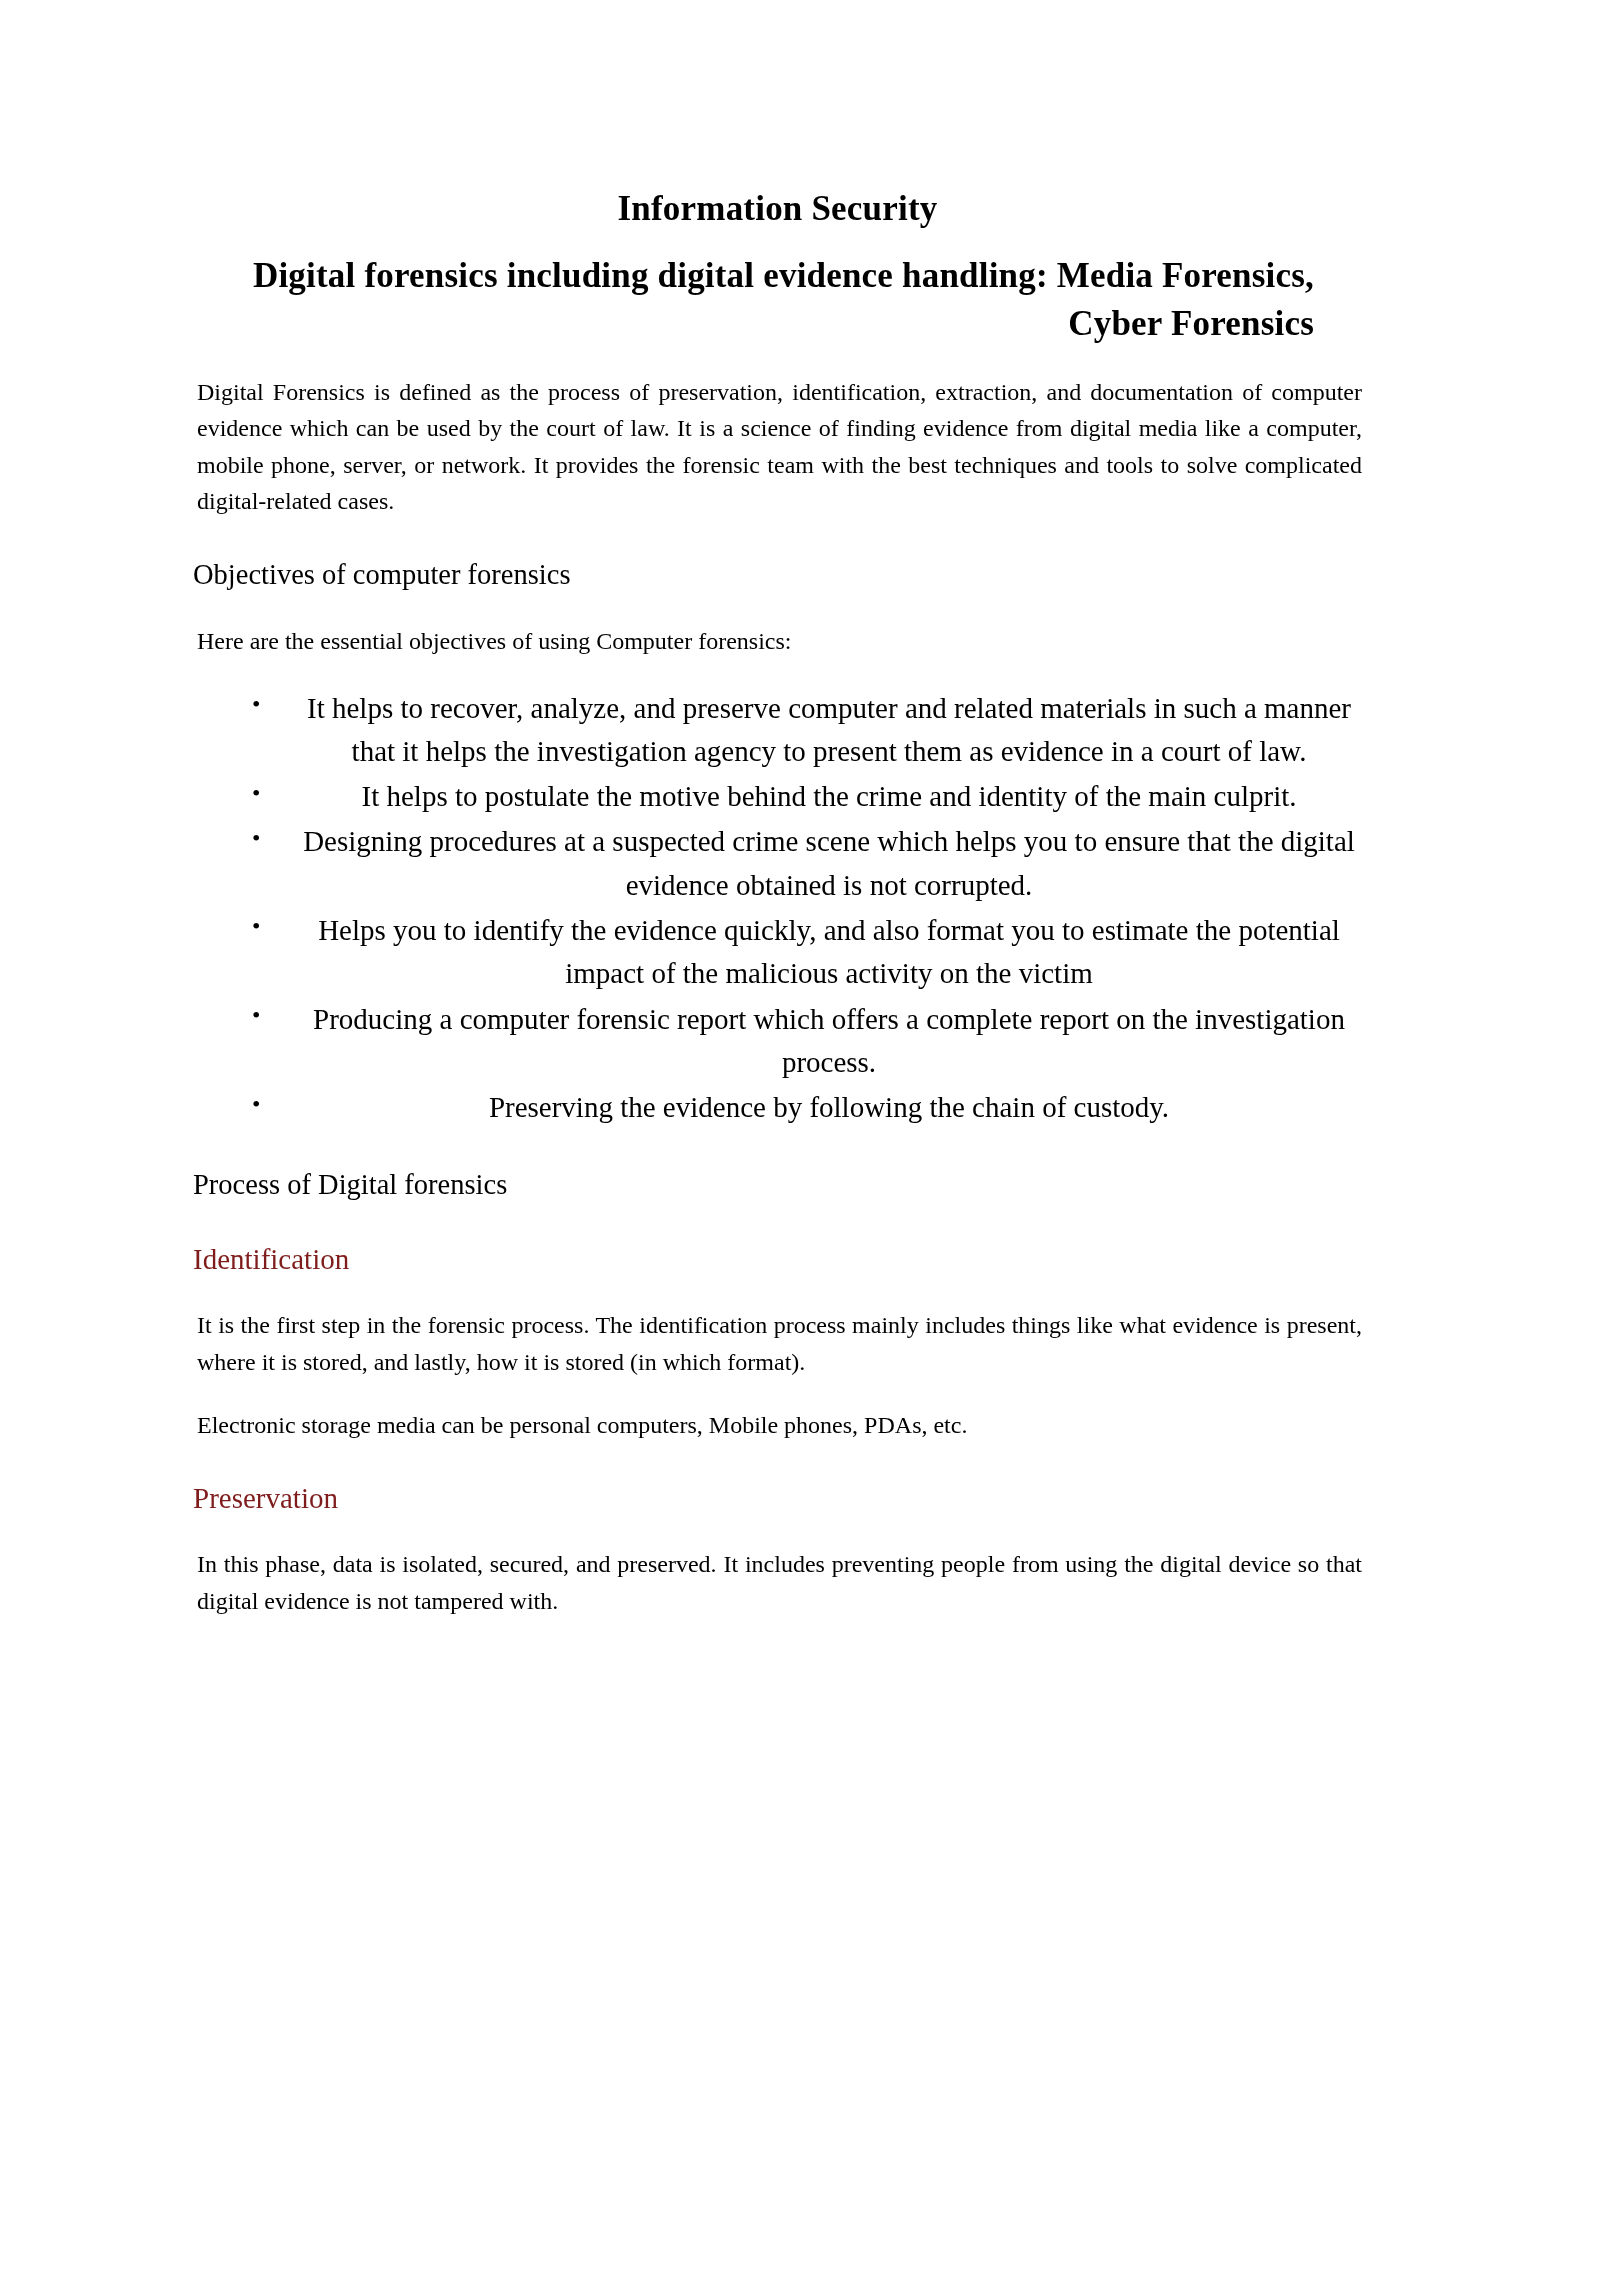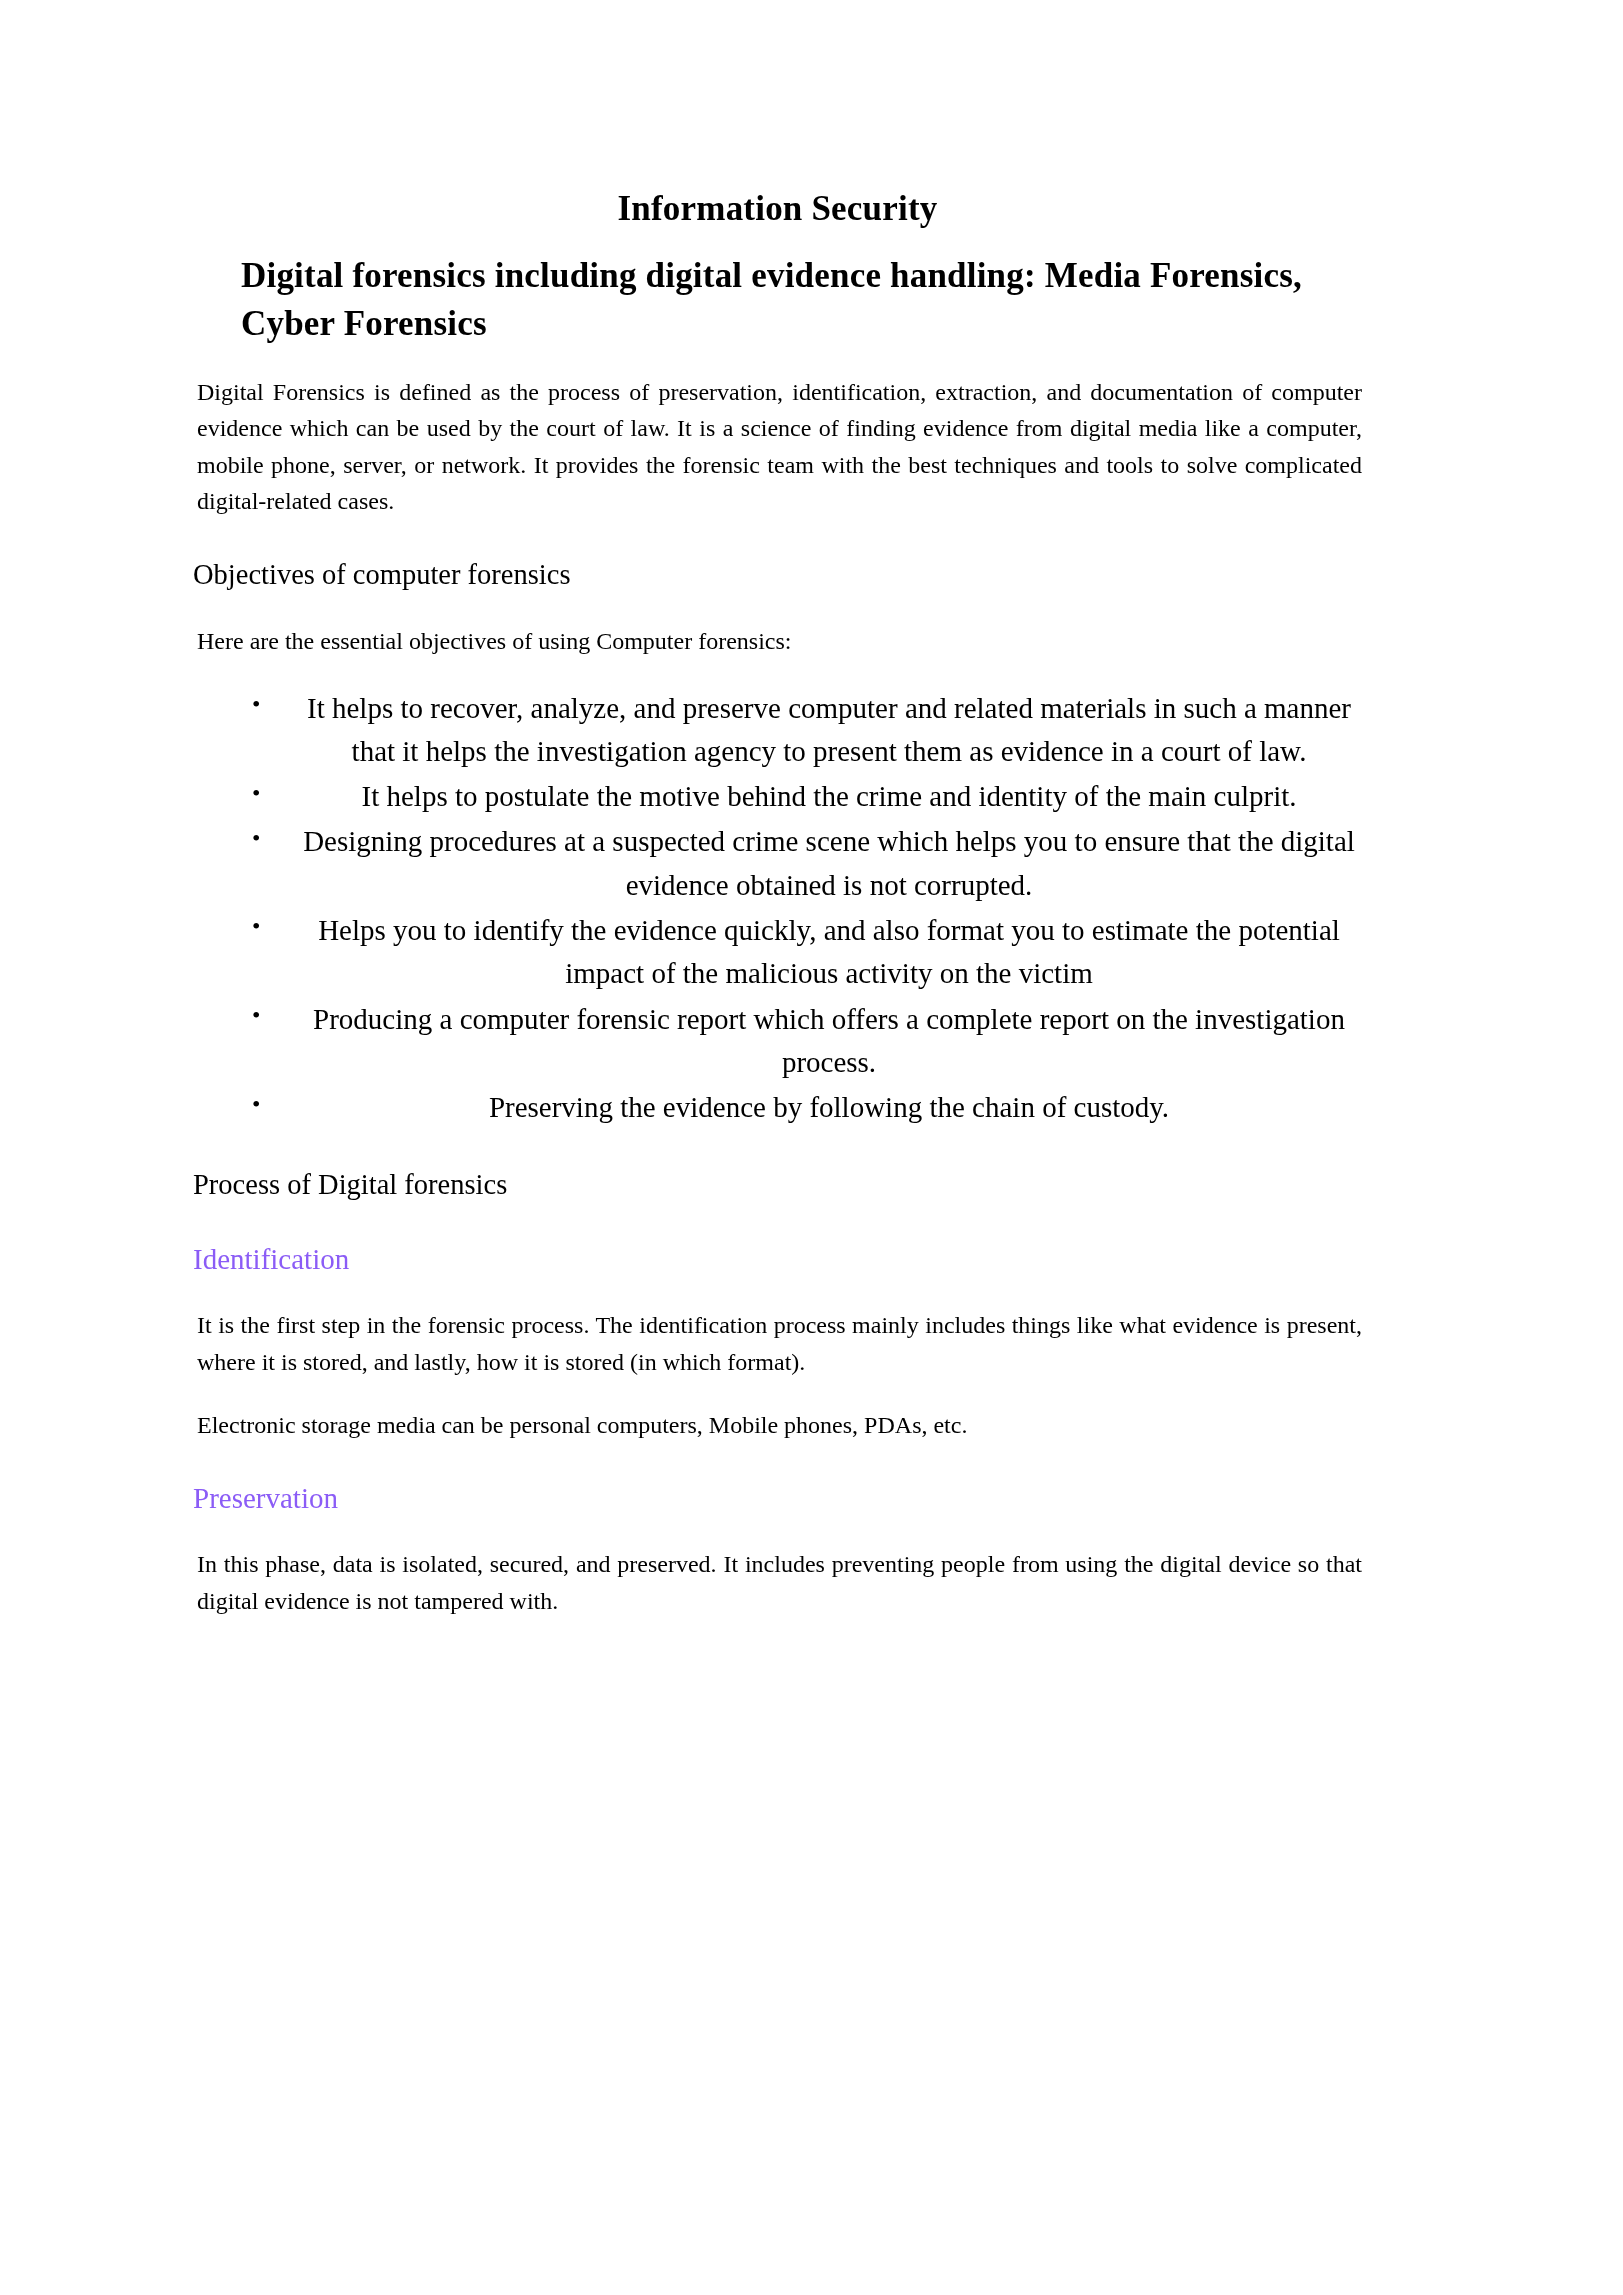--- a/index.html
+++ b/index.html
@@ -22,21 +22,21 @@
   }
   .doc-title {
     text-align: center;
     font-weight: bold;
     font-size: 35px;
     line-height: 1.28;
     margin: 0 0 20.6px 0;
     letter-spacing: 0.2px;
   }
   .doc-subtitle {
-    text-align: left;
+    text-align: right;
     font-weight: bold;
     font-size: 35px;
     line-height: 1.35;
     margin: 0 0 27px 0;
     padding: 0 48px;
     letter-spacing: 0.2px;
   }
   p.body-text {
     font-size: 24px;
     line-height: 1.52;
@@ -45,21 +45,21 @@
   }
   h2.section-head {
     font-size: 28.5px;
     font-weight: normal;
     margin: 35px 0 28.5px 0;
     line-height: 1.4;
   }
   h3.sub-head {
     font-size: 29px;
     font-weight: normal;
-    color: #8b5cf6;
+    color: #7f1d1d;
     margin: 35px 0 27px 0;
     line-height: 1.4;
   }
   ul.bullets {
     list-style: none;
     margin: 0 0 27px 0;
     padding: 0 0 0 59px;
   }
   ul.bullets li {
     position: relative;

